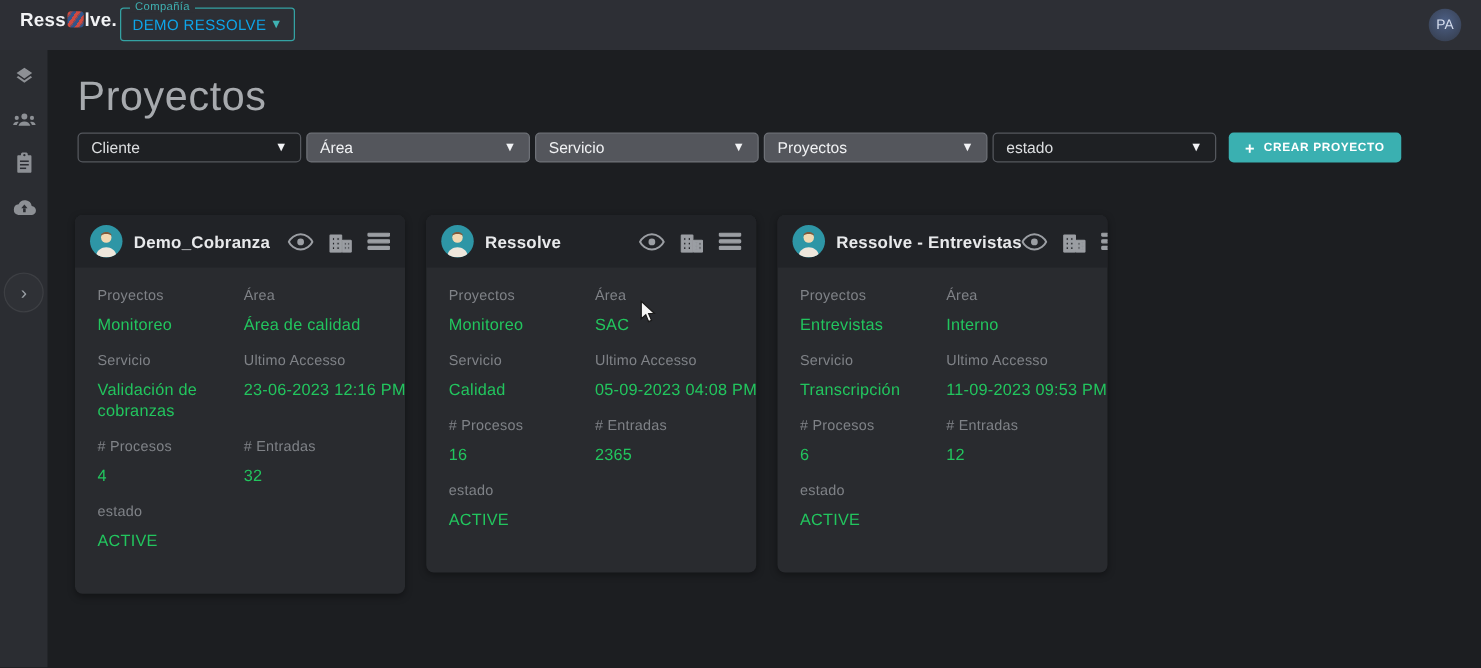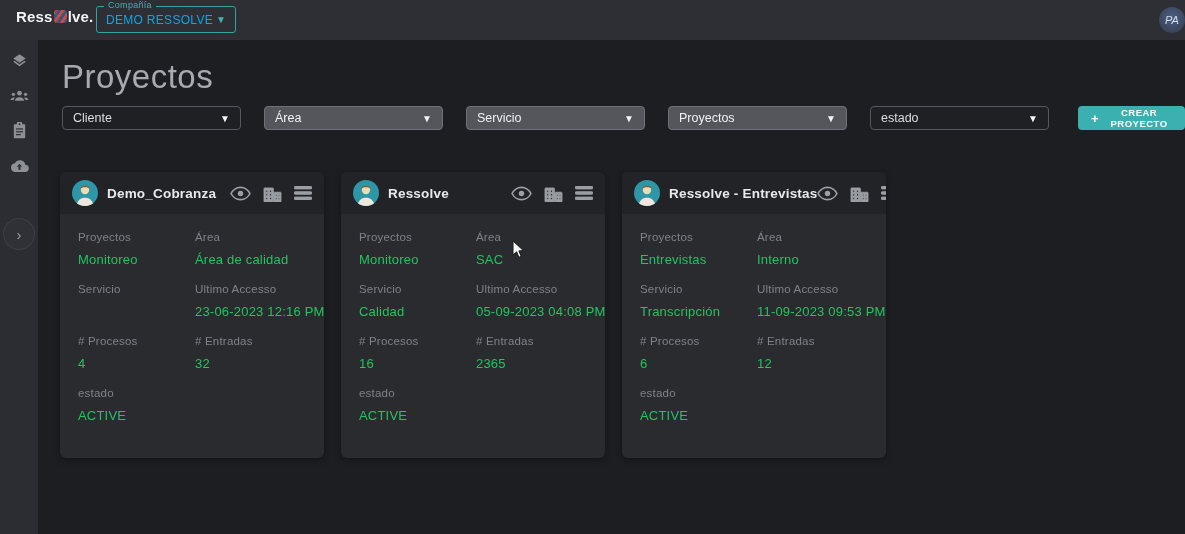--- a/index.html
+++ b/index.html
@@ -15,42 +15,42 @@
   .logo-o { display:inline-block; width:13px; height:13px; margin:0 1px; border-radius:3px;
     vertical-align:-1px;
     background:repeating-linear-gradient(125deg,#cf4a41 0 2.5px,#8a4a55 2.5px 3.5px,#33558a 3.5px 6px); }
   .company-select { position:absolute; left:96px; top:6px; width:140px; height:27px;
     border:1px solid #34a2a3; border-radius:3px; display:flex; align-items:center;
     padding:0 9px; cursor:pointer; }
   .company-label { position:absolute; top:-7px; left:7px; font-size:9px; color:#3fb2b3;
     background:#2d2f35; padding:0 4px; letter-spacing:0.3px; }
   .company-value { font-size:12px; color:#0ea5e9; letter-spacing:0.3px; }
   .company-caret { margin-left:auto; font-size:10px; color:#3fb2b3; }
-  .avatar { position:absolute; right:0; top:7px; width:26px; height:26px; border-radius:50%;
+  .avatar { position:absolute; right:16px; top:7px; width:26px; height:26px; border-radius:50%;
     background:radial-gradient(circle at 50% 40%, #4c5f85, #394357 75%);
     color:#d5dded; font-size:11px; display:flex; align-items:center; justify-content:center;
-    cursor:pointer;font-style:italic; }
+    cursor:pointer; }
 
   
   .sidebar { position:absolute; left:0; top:40px; bottom:0; width:38px; background:#2b2d32;
     display:flex; flex-direction:column; align-items:center; padding-top:12px; gap:18px; z-index:4; }
   .side-icon { width:22px; height:17px; display:flex; align-items:center; justify-content:center;
     background:none; border:none; cursor:pointer; }
   .side-icon svg { fill:#8d9095; }
   .expand-btn { margin-top:26px; width:32px; height:32px; border-radius:50%;
     border:1px solid rgba(255,255,255,0.07); background:rgba(255,255,255,0.02);
     color:#9ba0a6; font-size:15px; line-height:1; cursor:pointer; }
 
   
   .content { position:absolute; left:38px; top:40px; right:0; bottom:0; background:#1c1e21; }
   .page-title { position:absolute; left:24px; top:18px; font-size:33px; font-weight:500;
     color:#a7aaae; letter-spacing:0.5px; }
 
   .filter-row { position:absolute; left:24px; top:66px; display:flex; align-items:center; }
-  .dropdown { width:179px; height:24px; border-radius:4px; margin-right:23px;
+  .dropdown { width:179px; height:24px; border-radius:4px; margin-right:4px;
     display:flex; align-items:center; padding:0 10px; cursor:pointer; font-size:12.5px; }
   .dropdown.dark { background:#1e2023; border:1px solid #55585e; color:#dcdee0; }
   .dropdown.light { background:#54565c; border:1px solid #6e7177; color:#f0f1f3; }
   .dd-caret { margin-left:auto; font-size:10px; color:#f2f3f5; }
   .create-btn { margin-left:6px; height:24px; padding:0 13px; border:none; border-radius:4px;
     background:#3ab0b1; color:#ffffff; font-size:9.5px; font-weight:700; letter-spacing:0.5px;
     display:flex; align-items:center; gap:7px; cursor:pointer; font-family:"Liberation Sans",sans-serif; }
   .create-plus { font-size:13px; font-weight:700; }
 
   
@@ -213,20 +213,21 @@
     <div class="f-value">Monitoreo</div>
   </div>
 
   <div class="field right">
     <div class="f-label">Área</div>
     <div class="f-value">Área de calidad</div>
   </div>
 
   <div class="field left">
     <div class="f-label">Servicio</div>
+    <div class="f-value">Validación de cobranzas</div>
   </div>
 
   <div class="field right">
     <div class="f-label">Ultimo Accesso</div>
     <div class="f-value">23-06-2023 12:16 PM</div>
   </div>
 
   <div class="field left">
     <div class="f-label"># Procesos</div>
     <div class="f-value">4</div>

